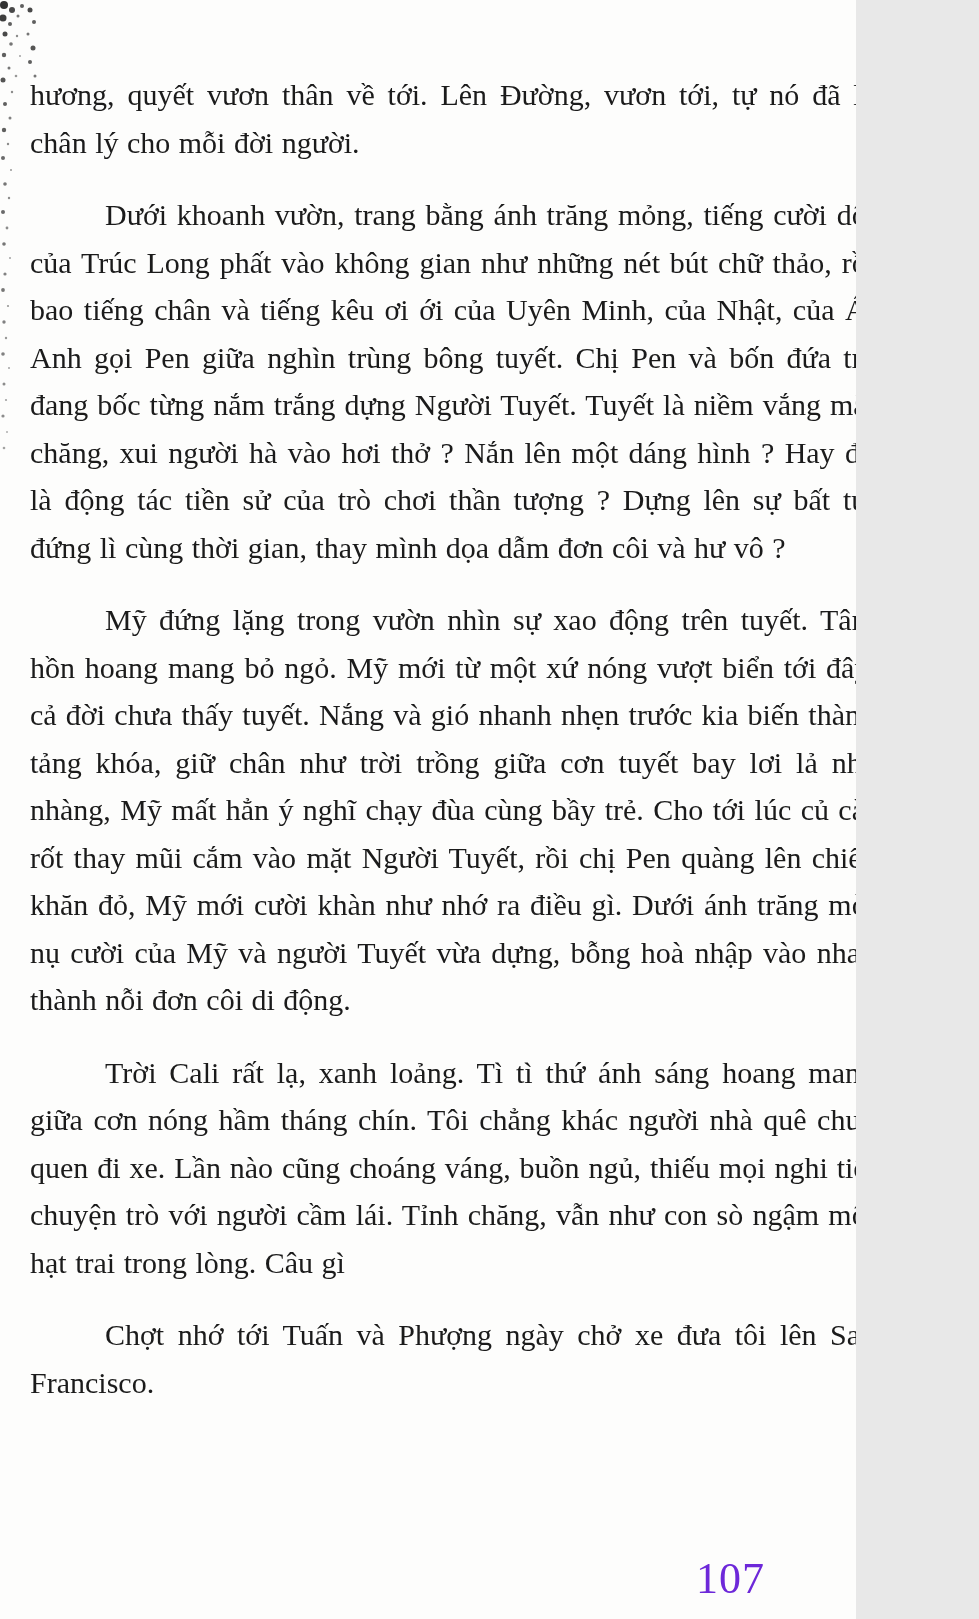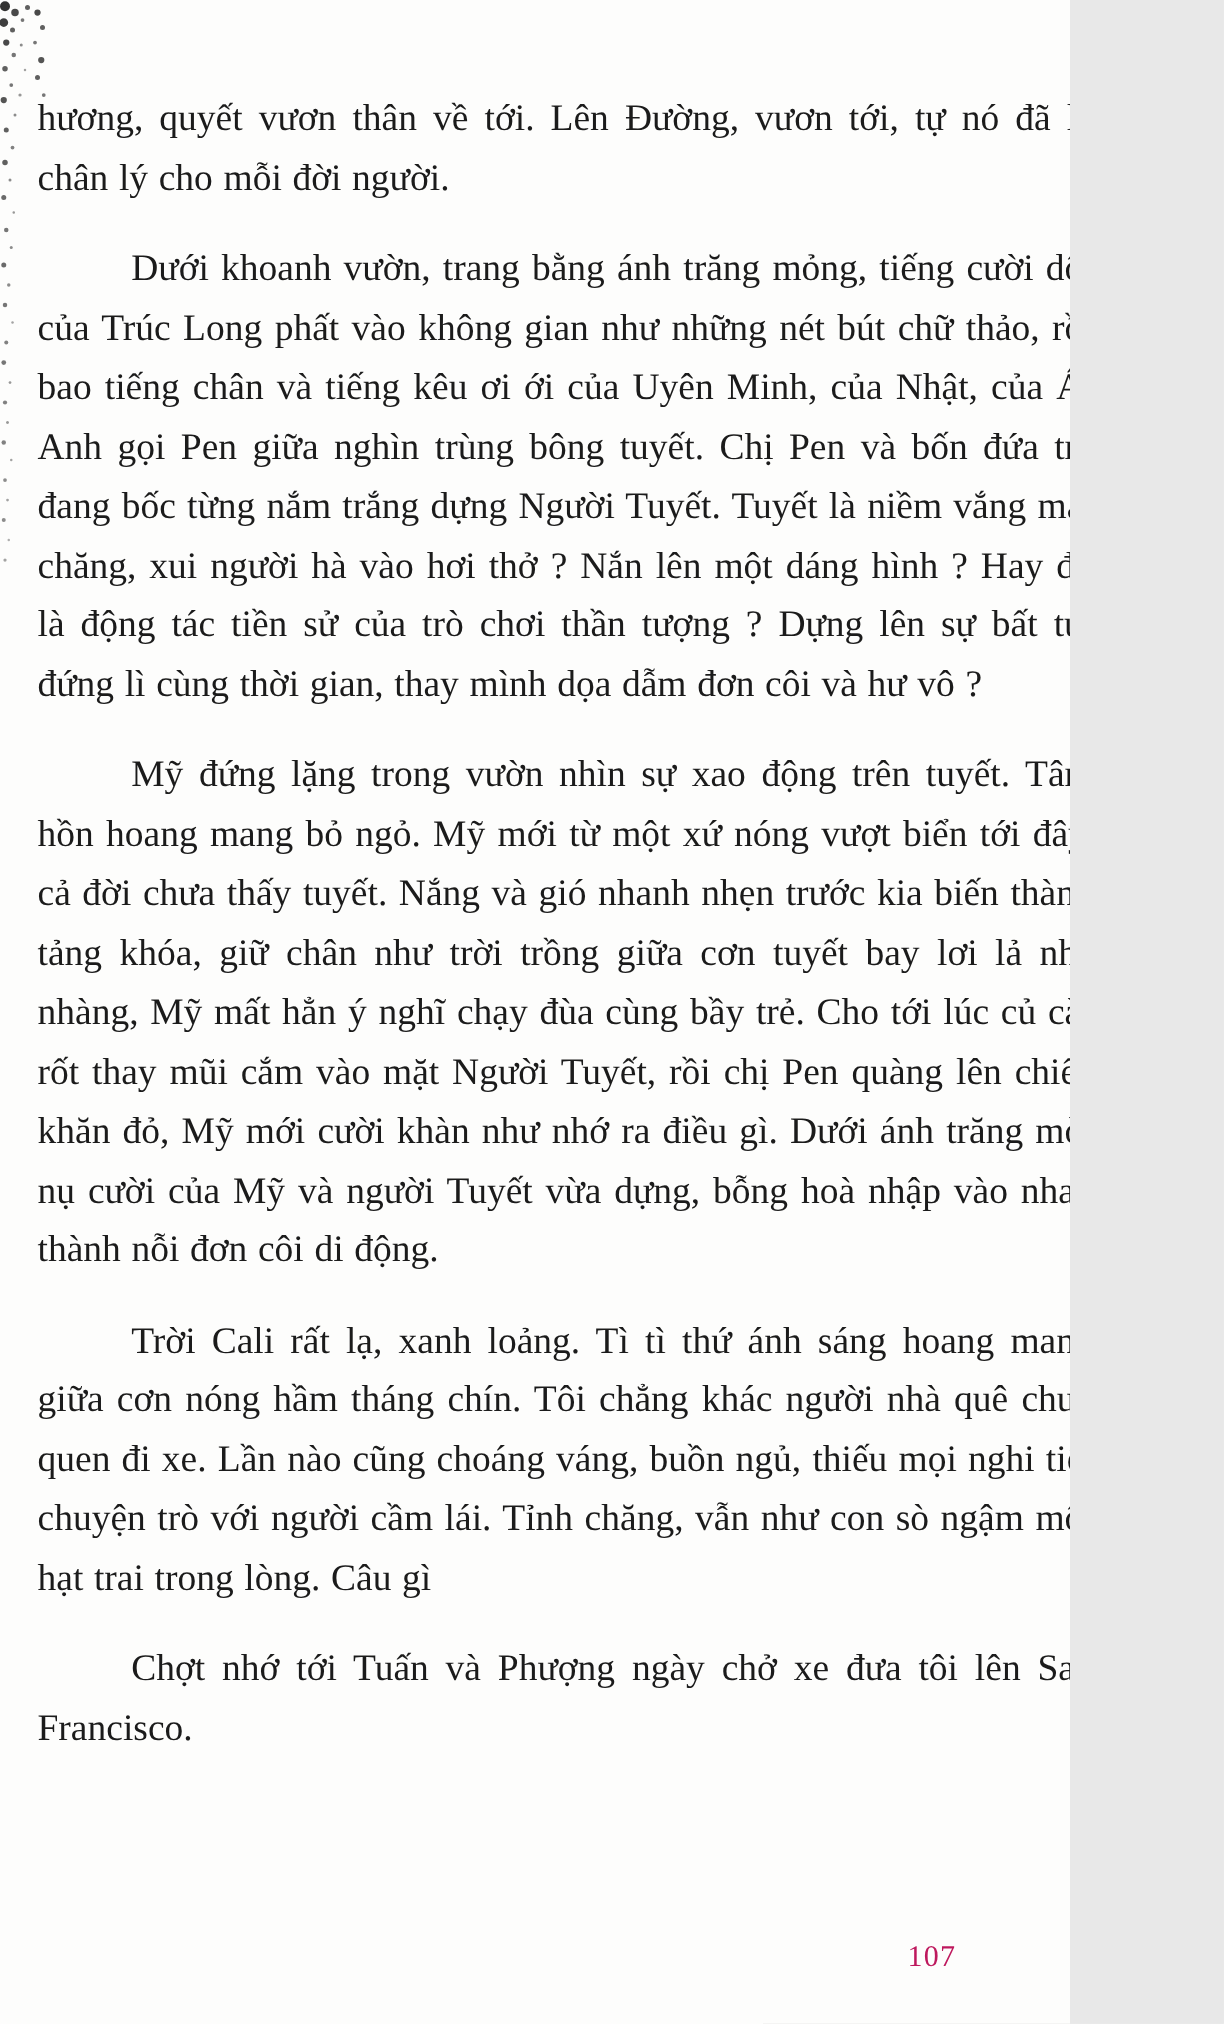--- a/index.html
+++ b/index.html
@@ -30,23 +30,23 @@
     margin: 0 0 15px 0;
   }
   .text-block p.indent {
     text-indent: 75px;
     margin-top: 25px;
   }
   .page-number {
     position: absolute;
     right: 91px;
     top: 1553px;
-    font-size: 24px;
+    font-size: 44px;
     letter-spacing: 1px;
-    color: #be185d;
+    color: #6d28d9;
   }
   .edge-line {
     position: absolute;
     left: 973px;
     top: 0;
     width: 3px;
     height: 1619px;
     background: #0d0d0d;
   }
   .scan-noise {

